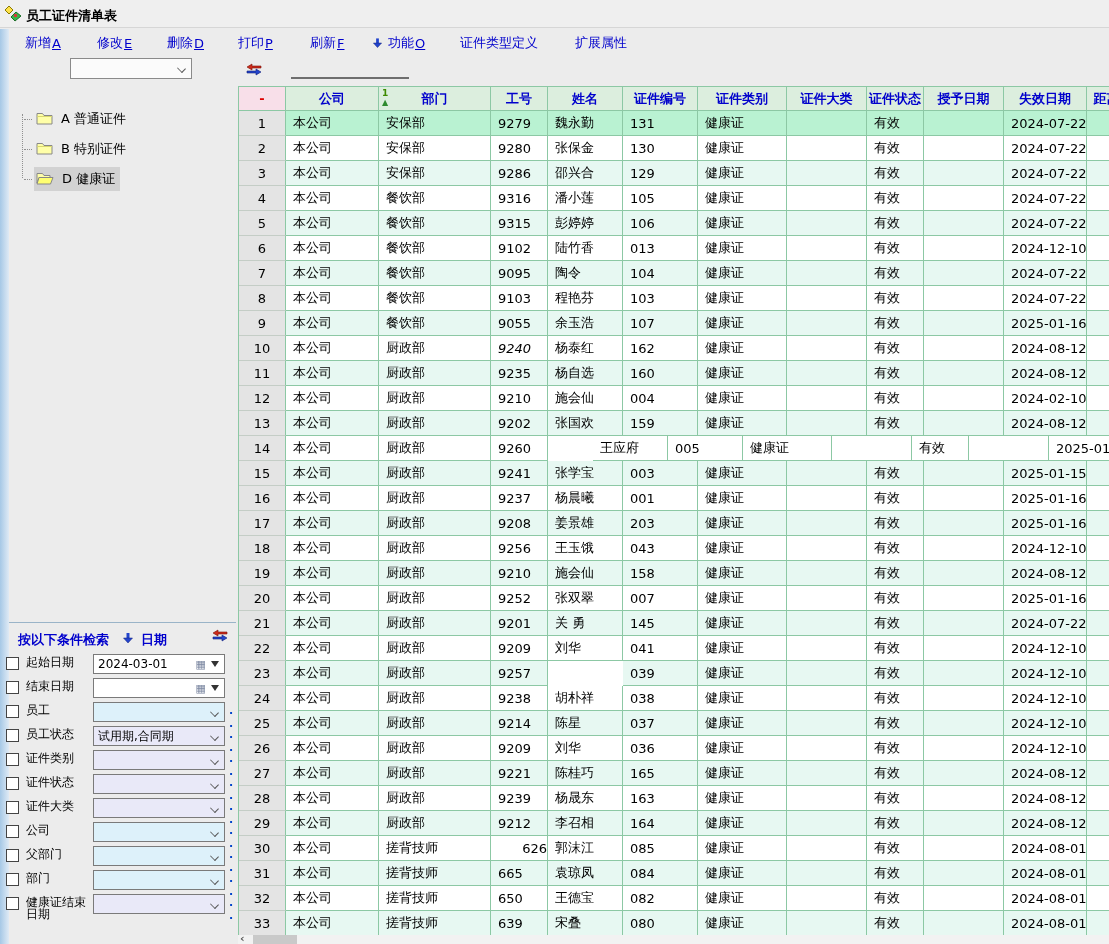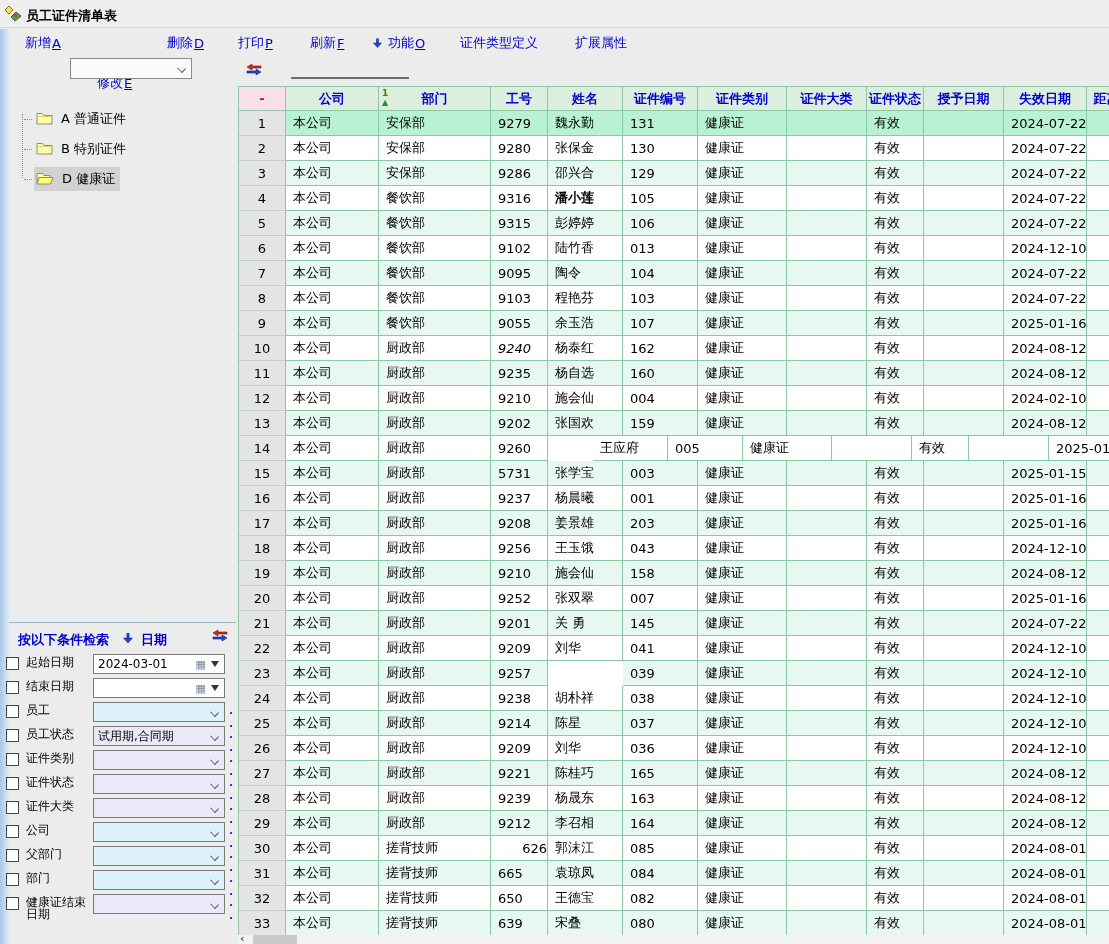--- a/index.html
+++ b/index.html
@@ -107,21 +107,21 @@
     </svg>
   </span>
   <span class="title-text">员工证件清单表</span>
 </div>
 
 <div class="menubar">
     <div class="menu-item" style="left: 25px;">
       <span>新增</span>
       <span class="hotkey">A</span>
     </div>
-    <div class="menu-item" style="left: 97px; margin-top: 40px;">
+    <div class="menu-item" style="left: 97px;">
       <span>修改</span>
       <span class="hotkey">E</span>
     </div>
     <div class="menu-item" style="left: 167px;">
       <span>删除</span>
       <span class="hotkey">D</span>
     </div>
     <div class="menu-item" style="left: 238px;">
       <span>打印</span>
       <span class="hotkey">P</span>
@@ -473,21 +473,21 @@
         </div>
         <div class="g-cell data" style="width: 93px;">
           <span>本公司</span>
         </div>
         <div class="g-cell data" style="width: 112px;">
           <span>餐饮部</span>
         </div>
         <div class="g-cell data" style="width: 57px;">
           <span>9316</span>
         </div>
-        <div class="g-cell data" style="width: 75px; font-weight: bold;">
+        <div class="g-cell data" style="width: 75px;">
           <span>潘小莲</span>
         </div>
         <div class="g-cell data" style="width: 75px;">
           <span>105</span>
         </div>
         <div class="g-cell data" style="width: 89px;">
           <span>健康证</span>
         </div>
         <div class="g-cell data" style="width: 80px;">
           <span></span>
@@ -889,21 +889,21 @@
         <div class="g-cell num" style="width: 47px;">
           <span>15</span>
         </div>
         <div class="g-cell data" style="width: 93px;">
           <span>本公司</span>
         </div>
         <div class="g-cell data" style="width: 112px;">
           <span>厨政部</span>
         </div>
         <div class="g-cell data" style="width: 57px;">
-          <span>5731</span>
+          <span>9241</span>
         </div>
         <div class="g-cell data" style="width: 75px;">
           <span>张学宝</span>
         </div>
         <div class="g-cell data" style="width: 75px;">
           <span>003</span>
         </div>
         <div class="g-cell data" style="width: 89px;">
           <span>健康证</span>
         </div>

